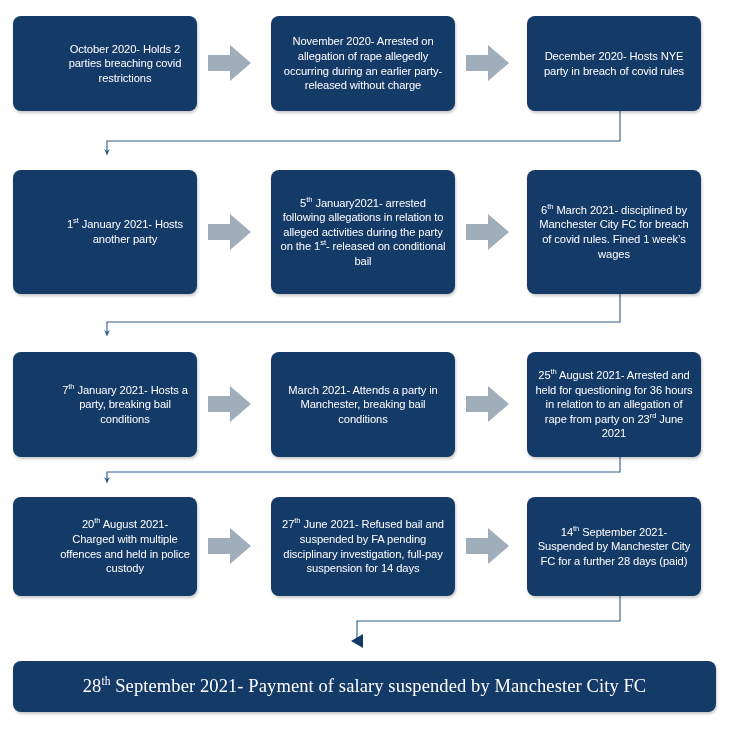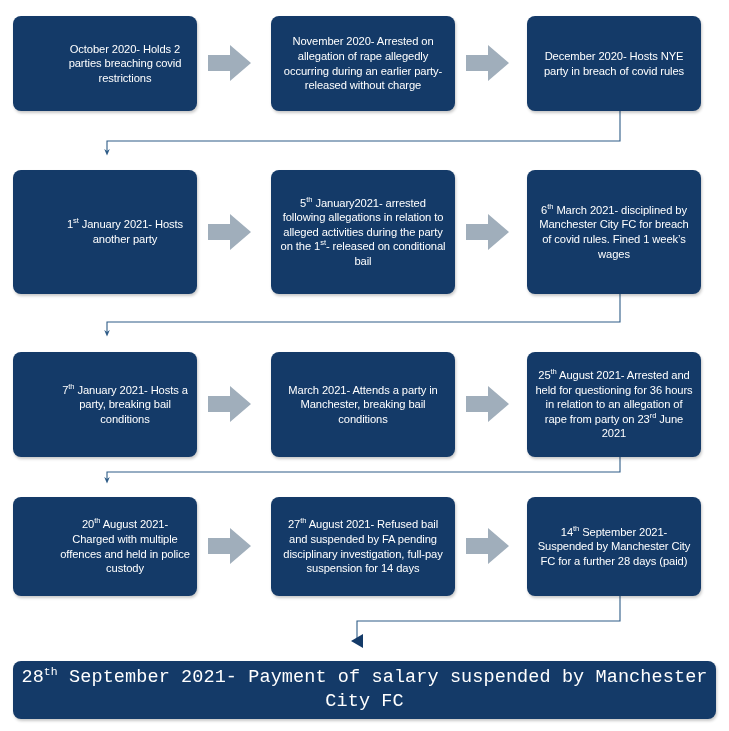--- a/index.html
+++ b/index.html
@@ -51,22 +51,22 @@
   .r4 { top: 497px; height: 99px; }
 
   .c1 { left: 13px;  width: 184px; padding-left: 47px; }
   .c2 { left: 271px; width: 184px; }
   .c3 { left: 527px; width: 174px; }
 
   .final-node {
     left: 13px;
     top: 661px;
     width: 703px;
-    height: 58px;
-    font-family: Liberation Mono, monospace;
+    height: 51px;
+    font-family: Liberation Serif, serif;
     font-size: 18.5px;
     letter-spacing: 0.1px;
   }
   .final-node sup { font-size: 0.62em; }
 
   
   .block-arrow {
     position: absolute;
     width: 44px;
     height: 40px;
@@ -174,21 +174,21 @@
   </span>
 </div>
 
 <div class="node r4 c1">
   <span class="txt">
     <span>20</span><sup>th</sup><span> August 2021- Charged with multiple offences and held in police custody</span>
   </span>
 </div>
 <div class="node r4 c2">
   <span class="txt">
-    <span>27</span><sup>th</sup><span> August 2021- Refused bail and suspended by FA pending disciplinary investigation, full-pay suspension for 14 days</span>
+    <span>27</span><sup>th</sup><span> June 2021- Refused bail and suspended by FA pending disciplinary investigation, full-pay suspension for 14 days</span>
   </span>
 </div>
 <div class="node r4 c3">
   <span class="txt">
     <span>14</span><sup>th</sup><span> September 2021- Suspended by Manchester City FC for a further 28 days (paid)</span>
   </span>
 </div>
 
 <div class="node final-node">
   <span class="txt">

